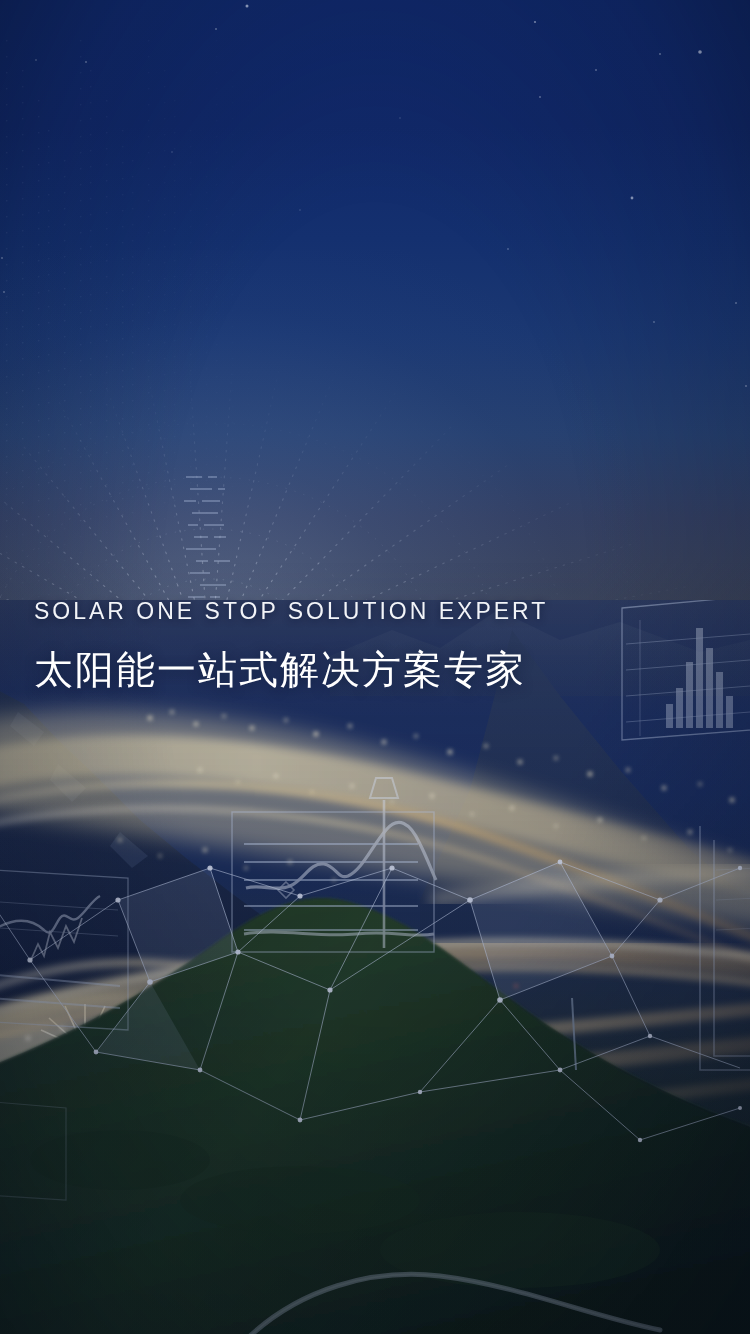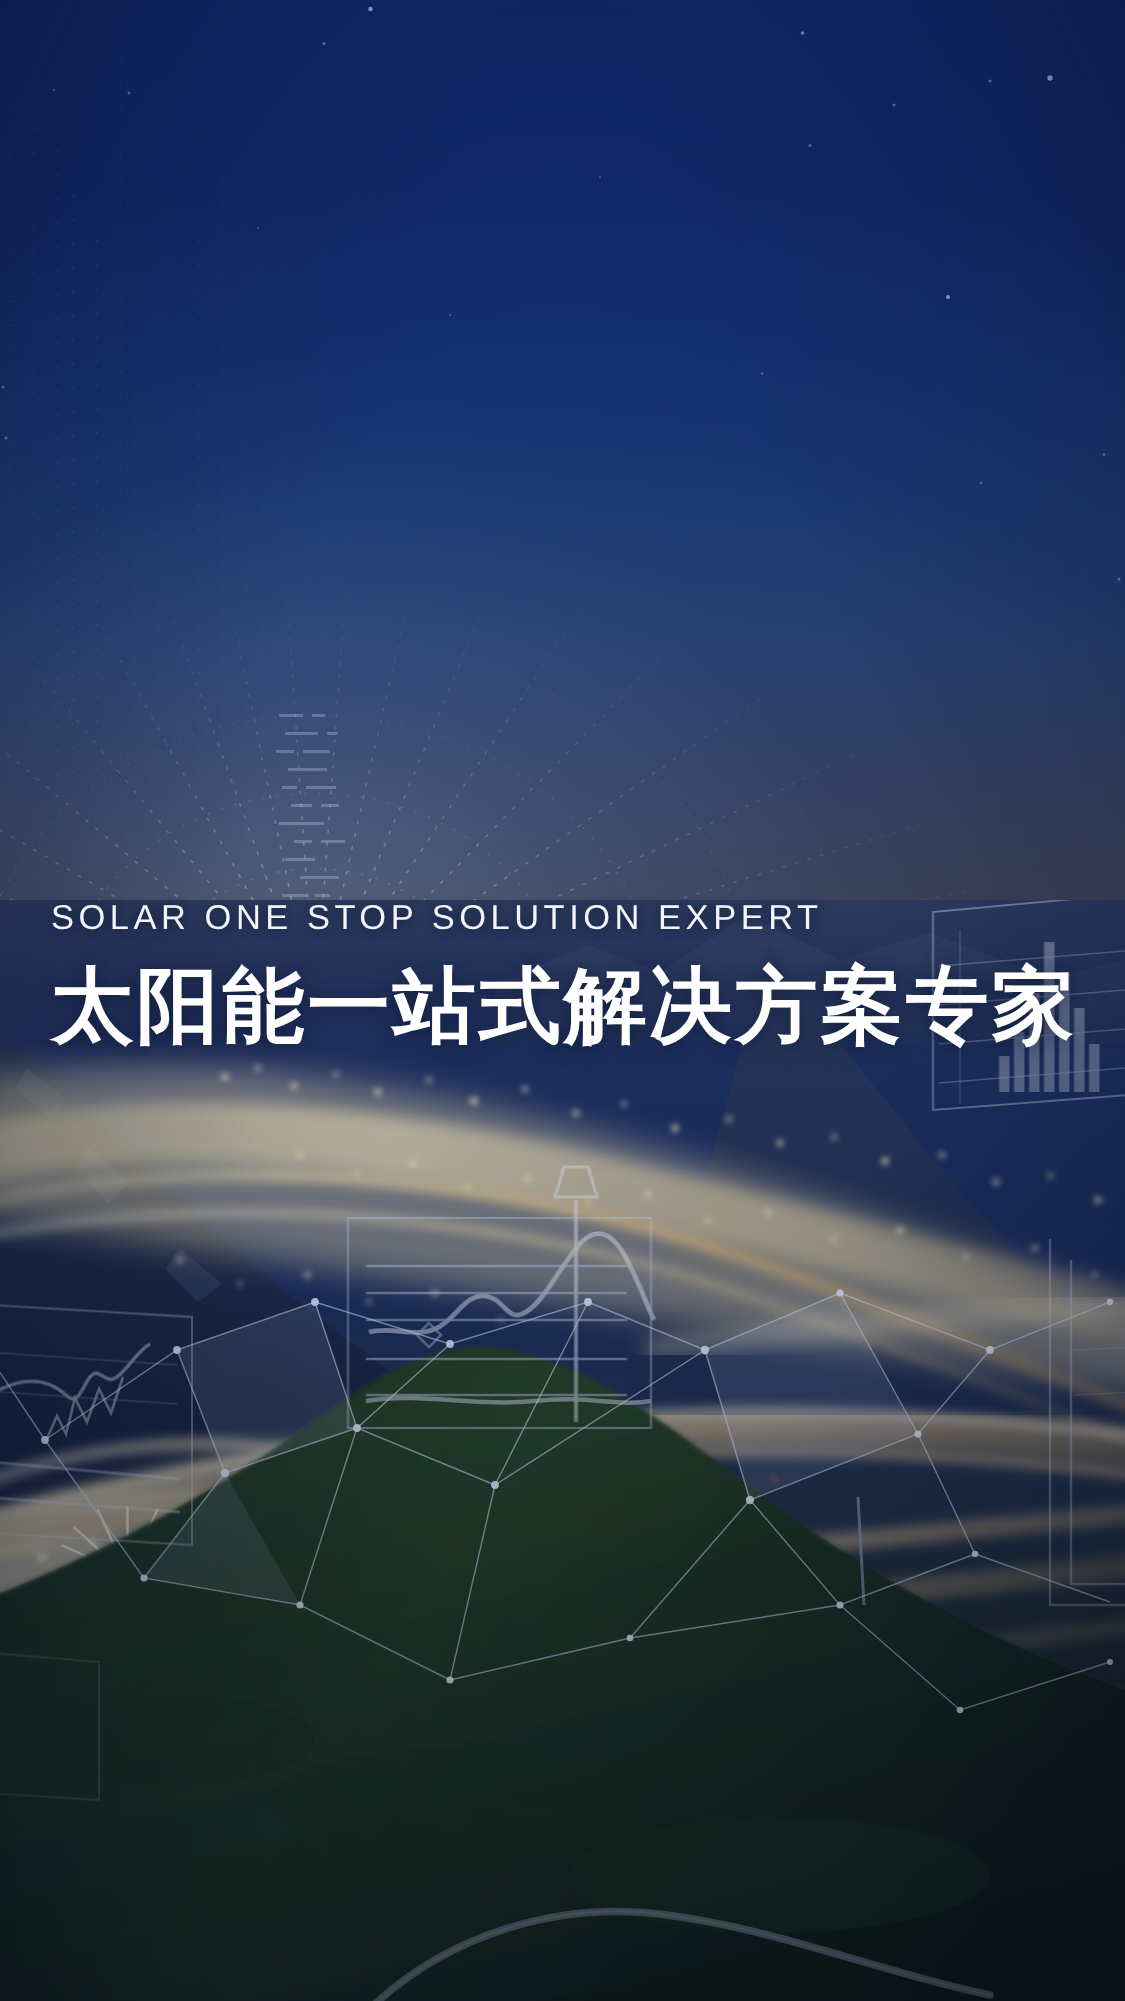--- a/index.html
+++ b/index.html
@@ -144,23 +144,23 @@
     font-size: 23px;
     line-height: 30px;
     letter-spacing: 3.0px;
     color: #f2f4f8;
     font-weight: 400;
     white-space: nowrap;
     text-shadow: 0 1px 7px rgba(6,14,38,0.60);
   }
   .headline {
     margin-top: 13px;
-    font-size: 55px;
+    font-size: 39px;
     line-height: 62px;
-    font-weight: 700;
+    font-weight: 400;
     color: #ffffff;
     letter-spacing: 2.0px;
     white-space: nowrap;
     text-shadow: 0 2px 12px rgba(6,14,38,0.55);
   }
 </style>
 </head>
 <body>
 
 <div class="stage">

